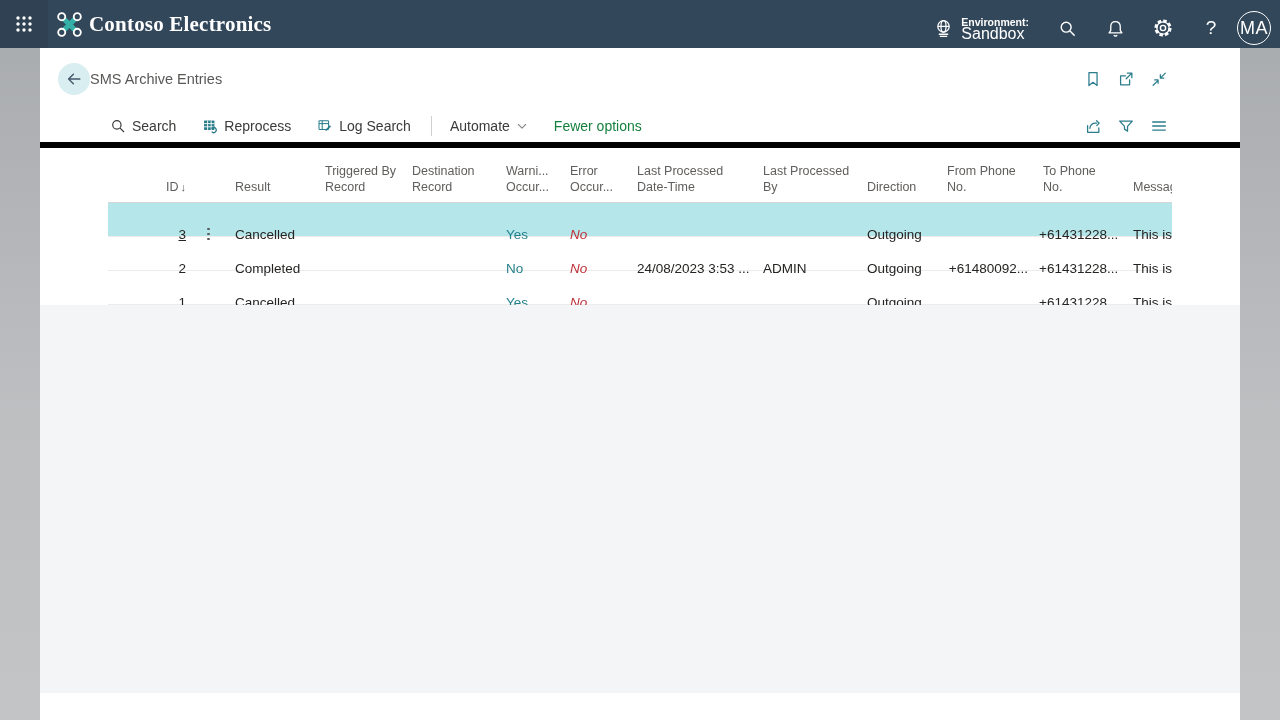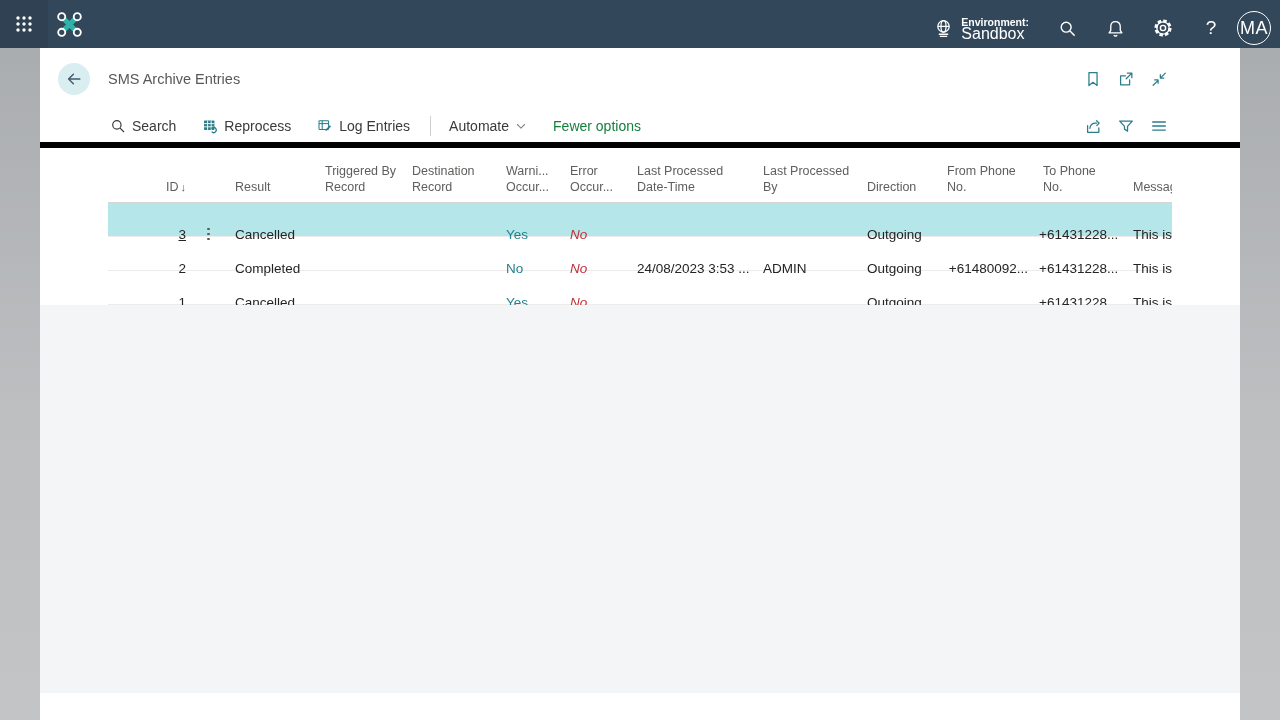--- a/index.html
+++ b/index.html
@@ -31,21 +31,21 @@
   .side-strip { position:absolute; top:48px; width:40px; height:672px;
     background:linear-gradient(180deg,#aaadb0 0%,#bdbfc1 55%,#c3c4c5 100%); }
   .side-strip.left { left:0; } .side-strip.right { left:1240px; }
   .content { position:absolute; left:40px; top:48px; width:1200px; height:672px;
     background:#fff; display:flex; flex-direction:column; overflow:hidden; }
 
   
   .page-header { height:62px; background:#fff; display:flex; align-items:center; flex:0 0 auto; }
   .back-btn { width:32px; height:32px; border-radius:50%; background:#d9eef1;
     display:flex; align-items:center; justify-content:center; margin-left:18px; cursor:pointer; }
-  .page-title { margin-left:18px; font-size:14.5px; color:#5a5856; }
+  .page-title { font-size:14.5px; color:#5a5856; }
   .page-header-icons { margin-left:auto; margin-right:72px; display:flex; gap:15px; }
   .ph-icon { width:18px; height:18px; color:var(--accent); display:flex; cursor:pointer; }
 
   
   .toolbar { height:38px; background:#fff; border-bottom:6px solid #000000;
     display:flex; align-items:center; padding-left:70px; flex:0 0 auto; }
   .tb-item { display:flex; align-items:center; gap:6px; font-size:14px; color:#3b3a39;
     cursor:pointer; margin-right:26px; white-space:nowrap; }
   .tb-item .ico { display:flex; }
   .tb-divider { width:1px; height:20px; background:#d2d0ce; margin:0 18px 0 -6px; }
@@ -121,20 +121,21 @@
             <line x1="19" y1="7" x2="7" y2="19"></line>
         </g>
         <g fill="var(--navy)" stroke="#fff" stroke-width="1.8">
           <circle cx="5.5" cy="5.5" r="3.4"></circle>
             <circle cx="20.5" cy="5.5" r="3.4"></circle>
           <circle cx="5.5" cy="20.5" r="3.4"></circle>
             <circle cx="20.5" cy="20.5" r="3.4"></circle>
         </g>
       </svg>
     </span>
+    <span class="brand-text">Contoso Electronics</span>
   </div>
 
   <div class="topbar-right">
     <div class="env-block">
       <span>
         <svg width="21" height="21" viewBox="0 0 20 20" fill="none" stroke="#fff" stroke-width="1.2">
           <circle cx="10" cy="8" r="5.4"></circle>
           <ellipse cx="10" cy="8" rx="2.4" ry="5.4"></ellipse>
           <line x1="4.6" y1="8" x2="15.4" y2="8"></line>
           <path d="M5.5 15.5 h9 M6.5 17.5 h7" stroke-width="1.3"></path>
@@ -238,21 +239,21 @@
     </div>
     <div class="tb-item">
       <span class="ico">
         <svg width="16" height="16" viewBox="0 0 20 20" fill="none" stroke="var(--accent)" stroke-width="1.3">
           <rect x="2.5" y="3.5" width="12" height="11" rx="1"></rect>
           <line x1="2.5" y1="7" x2="14.5" y2="7"></line>
             <line x1="6.5" y1="3.5" x2="6.5" y2="14.5"></line>
           <path d="M17.5 10.5 12.5 15.5l-2 .6.6-2 5-5z" fill="var(--accent)" stroke="none"></path>
         </svg>
       </span>
-      <span>Log Entries</span>
+      <span>Log Search</span>
     </div>
     <div class="tb-divider"></div>
     <div class="tb-item">
       <span>Automate</span>
       <span class="ico">
         <svg width="12" height="12" viewBox="0 0 20 20" fill="none" stroke="#8a8886" stroke-width="1.8" stroke-linecap="round" stroke-linejoin="round">
           <path d="M4 7.5 10 13.5 16 7.5"></path>
         </svg>
       </span>
     </div>

